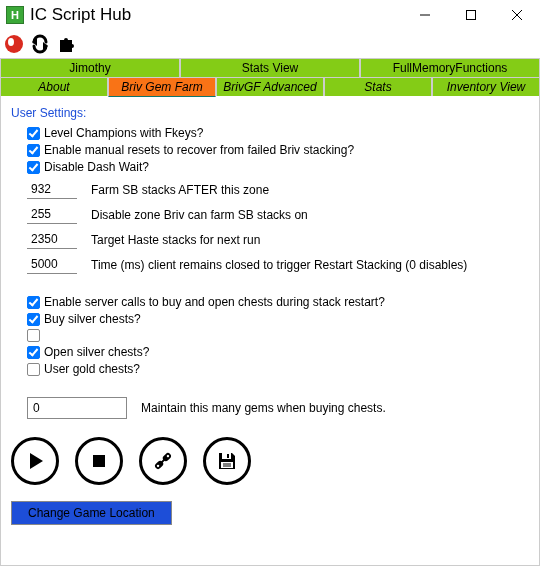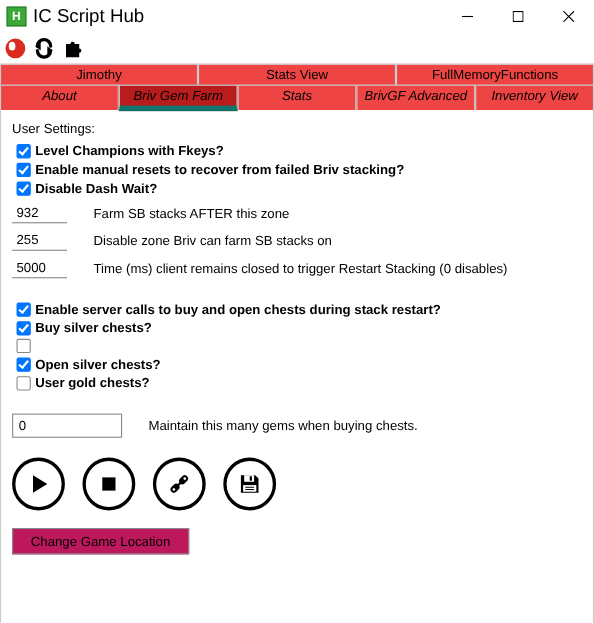--- a/index.html
+++ b/index.html
@@ -49,47 +49,46 @@
   .tabs {
     display: flex;
     flex-wrap: wrap;
     width: 100%;
   }
   .tab {
     text-align: center;
     padding: 2px 0;
     font-size: 12px;
     border: 1px solid #ccc;
-    background: #ef4444;
+    background: #84cc16;
     margin-bottom: -1px;
     cursor: default;
   }
   .row1 .tab { flex: 1 1 33.33%; }
   .row2 .tab { flex: 1 1 20%; font-style: italic; }
   .tab.active {
-    background: #b91c1c;
-    border-bottom: 5px solid #0f766e;
+    background: #f97316;
+    border-bottom: 1px solid #0f766e;
     position: relative;
     z-index: 2;
   }
   .tab-row { display: flex; width: 100%; }
   .tab-content {
     border: 1px solid #ccc;
     border-top: none;
     padding: 10px;
     position: relative;
     height: 470px;
     background: #fff;
   }
-  .section-label { color: #000000; margin-bottom: 6px; }
+  .section-label { color: #1d4ed8; margin-bottom: 6px; }
   .check-row {
     display: flex; align-items: flex-end;
-    margin: 3px 4px;
+    margin: 3px 16px;
     gap: 4px;
-    font-weight: bold;
   }
   .check {
     width: 13px; height: 13px;
     border: 1px solid #888;
     border-radius: 2px;
     display: inline-flex;
     align-items: center; justify-content: center;
     background: #fff;
     position: relative;
     flex-shrink: 0;
@@ -102,22 +101,22 @@
     content: "";
     position: absolute;
     left: 3px; top: 0px;
     width: 3px; height: 7px;
     border: solid #fff;
     border-width: 0 2px 2px 0;
     transform: rotate(40deg);
   }
   .input-row {
     display: flex; align-items: center;
-    margin: 6px 0;
-    gap: 24px;
+    margin: 6px 16px;
+    gap: 14px;
   }
   .num-input {
     width: 50px;
     padding: 2px 4px;
     border: none;
     border-bottom: 1px solid #888;
     font-size: 12px;
     text-align: left;
     font-family: inherit;
     background: #fff;
@@ -139,21 +138,21 @@
     width: 48px; height: 48px;
     border: 3px solid #000;
     border-radius: 50%;
     display: flex; align-items: center; justify-content: center;
     background: #fff;
     cursor: pointer;
   }
   .action-btn {
     padding: 4px 16px;
     border: 1px solid #888;
-    background: #be185d;
+    background: #1d4ed8;
     font-size: 12px;
     font-family: inherit;
     cursor: default;
   }
   .spacer { height: 12px; }
 </style>
 </head>
 <body>
 
 <div class="titlebar">
@@ -203,22 +202,22 @@
 
 <div class="tabs">
   <div class="tab-row row1">
     <div class="tab">Jimothy</div>
     <div class="tab">Stats View</div>
     <div class="tab">FullMemoryFunctions</div>
   </div>
   <div class="tab-row row2">
     <div class="tab">About</div>
     <div class="tab active">Briv Gem Farm</div>
+    <div class="tab">BrivGF Advanced</div>
     <div class="tab">Stats</div>
-    <div class="tab">BrivGF Advanced</div>
     <div class="tab">Inventory View</div>
   </div>
 </div>
 
 <div class="tab-content">
 
   <div class="section-label">User Settings:</div>
 
   
   <div class="check-row">
@@ -235,20 +234,24 @@
   </div>
 
   
   <div class="input-row">
     <input class="num-input" value="932" style="">
     <span>Farm SB stacks AFTER this zone</span>
   </div>
   <div class="input-row">
     <input class="num-input" value="255" style="">
     <span>Disable zone Briv can farm SB stacks on</span>
+  </div>
+  <div class="input-row">
+    <input class="num-input" value="2350" style="">
+    <span>Target Haste stacks for next run</span>
   </div>
   <div class="input-row">
     <input class="num-input" value="5000" style="">
     <span>Time (ms) client remains closed to trigger Restart Stacking (0 disables)</span>
   </div>
 
   <div class="spacer"></div>
 
   
   <div class="check-row">

